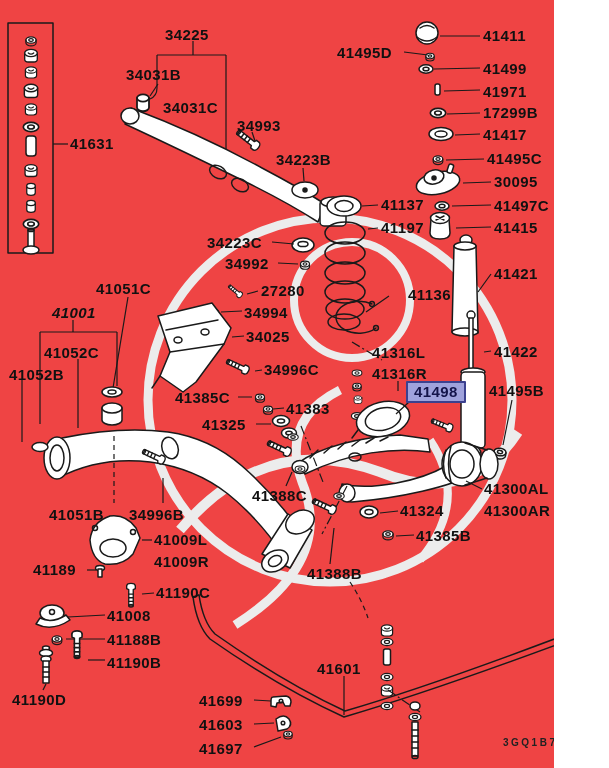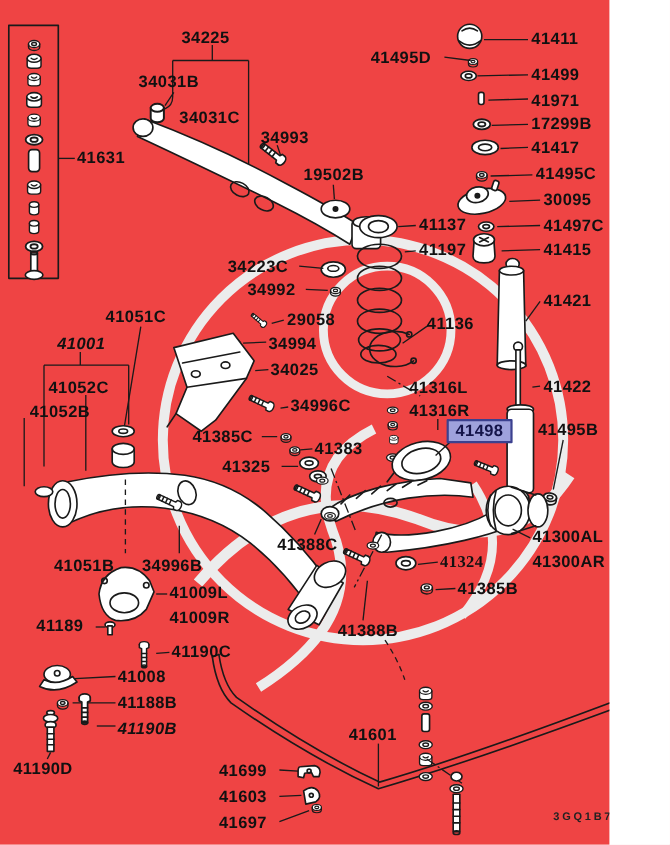--- a/index.html
+++ b/index.html
@@ -310,69 +310,69 @@
     <use href="#sym-nut" transform="translate(288,734) scale(.7)"></use>
     <path class="ld" d="M254,700 L271,701 M254,724 L274,723 M254,747 L281,737"></path>
   </g>
 </svg>
 
 <div id="labels">
       <div class="part-label" style="left: 165px; top: 27px;">34225</div>
       <div class="part-label" style="left: 126px; top: 67px;">34031B</div>
       <div class="part-label" style="left: 163px; top: 100px;">34031C</div>
       <div class="part-label" style="left: 237px; top: 118px;">34993</div>
-      <div class="part-label" style="left: 276px; top: 152px;">19502B</div>
+      <div class="part-label" style="left: 276px; top: 152px;">34223B</div>
       <div class="part-label" style="left: 70px; top: 136px;">41631</div>
       <div class="part-label" style="left: 483px; top: 28px;">41411</div>
       <div class="part-label" style="left: 337px; top: 45px;">41495D</div>
       <div class="part-label" style="left: 483px; top: 61px; text-align: center;">41499</div>
       <div class="part-label" style="left: 483px; top: 84px;">41971</div>
       <div class="part-label" style="left: 483px; top: 105px;">17299B</div>
       <div class="part-label" style="left: 483px; top: 127px;">41417</div>
       <div class="part-label" style="left: 487px; top: 151px;">41495C</div>
       <div class="part-label" style="left: 494px; top: 174px;">30095</div>
       <div class="part-label" style="left: 494px; top: 198px;">41497C</div>
       <div class="part-label" style="left: 494px; top: 220px;">41415</div>
       <div class="part-label" style="left: 381px; top: 197px;">41137</div>
       <div class="part-label" style="left: 381px; top: 220px;">41197</div>
       <div class="part-label" style="left: 494px; top: 266px;">41421</div>
-      <div class="part-label" style="left: 388px; top: 287px; text-align: right;">41136</div>
+      <div class="part-label" style="left: 408px; top: 287px; text-align: right;">41136</div>
       <div class="part-label" style="left: 207px; top: 235px;">34223C</div>
       <div class="part-label" style="left: 225px; top: 256px;">34992</div>
-      <div class="part-label" style="left: 261px; top: 283px;">29058</div>
+      <div class="part-label" style="left: 261px; top: 283px;">27280</div>
       <div class="part-label" style="left: 244px; top: 305px;">34994</div>
       <div class="part-label" style="left: 246px; top: 329px;">34025</div>
       <div class="part-label" style="left: 264px; top: 362px;">34996C</div>
       <div class="part-label" style="left: 96px; top: 281px;">41051C</div>
       <div class="part-label" style="left: 52px; top: 305px; font-style: italic;">41001</div>
       <div class="part-label" style="left: 44px; top: 345px;">41052C</div>
-      <div class="part-label" style="left: 27px; top: 367px;">41052B</div>
+      <div class="part-label" style="left: 9px; top: 367px;">41052B</div>
       <div class="part-label" style="left: 372px; top: 345px;">41316L</div>
       <div class="part-label" style="left: 372px; top: 366px;">41316R</div>
       <div class="part-label" style="left: 494px; top: 344px;">41422</div>
       <div class="part-label hl" style="left: 406px; top: 381px; background: rgb(159, 162, 220); border-color: rgb(60, 65, 143); color: rgb(20, 20, 74);">41498</div>
       <div class="part-label" style="left: 489px; top: 383px;">41495B</div>
       <div class="part-label" style="left: 175px; top: 390px;">41385C</div>
       <div class="part-label" style="left: 286px; top: 401px;">41383</div>
       <div class="part-label" style="left: 202px; top: 417px;">41325</div>
       <div class="part-label" style="left: 252px; top: 488px;">41388C</div>
       <div class="part-label" style="left: 484px; top: 481px;">41300AL</div>
       <div class="part-label" style="left: 484px; top: 503px;">41300AR</div>
-      <div class="part-label" style="left: 400px; top: 503px; font-family: Liberation Serif, serif;">41324</div>
+      <div class="part-label" style="left: 400px; top: 503px;">41324</div>
       <div class="part-label" style="left: 416px; top: 528px;">41385B</div>
       <div class="part-label" style="left: 307px; top: 566px;">41388B</div>
       <div class="part-label" style="left: 49px; top: 507px;">41051B</div>
       <div class="part-label" style="left: 129px; top: 507px;">34996B</div>
       <div class="part-label" style="left: 154px; top: 532px;">41009L</div>
       <div class="part-label" style="left: 154px; top: 554px;">41009R</div>
       <div class="part-label" style="left: 33px; top: 562px;">41189</div>
       <div class="part-label" style="left: 156px; top: 585px;">41190C</div>
       <div class="part-label" style="left: 107px; top: 608px;">41008</div>
       <div class="part-label" style="left: 107px; top: 632px;">41188B</div>
-      <div class="part-label" style="left: 107px; top: 655px; font-style: italic;">41190B</div>
+      <div class="part-label" style="left: 107px; top: 655px;">41190B</div>
       <div class="part-label" style="left: 12px; top: 692px;">41190D</div>
       <div class="part-label" style="left: 317px; top: 661px;">41601</div>
       <div class="part-label" style="left: 199px; top: 693px;">41699</div>
       <div class="part-label" style="left: 199px; top: 717px;">41603</div>
       <div class="part-label" style="left: 199px; top: 741px;">41697</div>
     </div>
 
 <div id="diagram-code" style="left: 503px; top: 737px;">3GQ1B76</div>
 
 </div>

